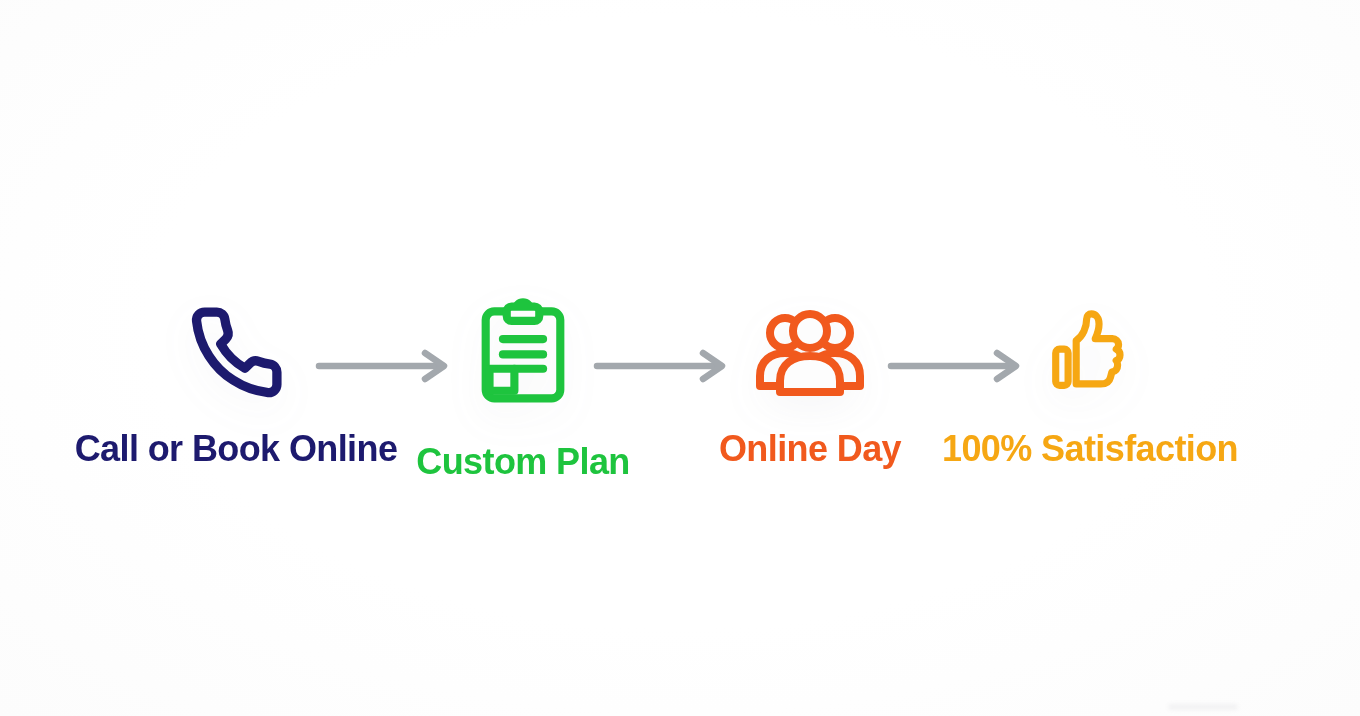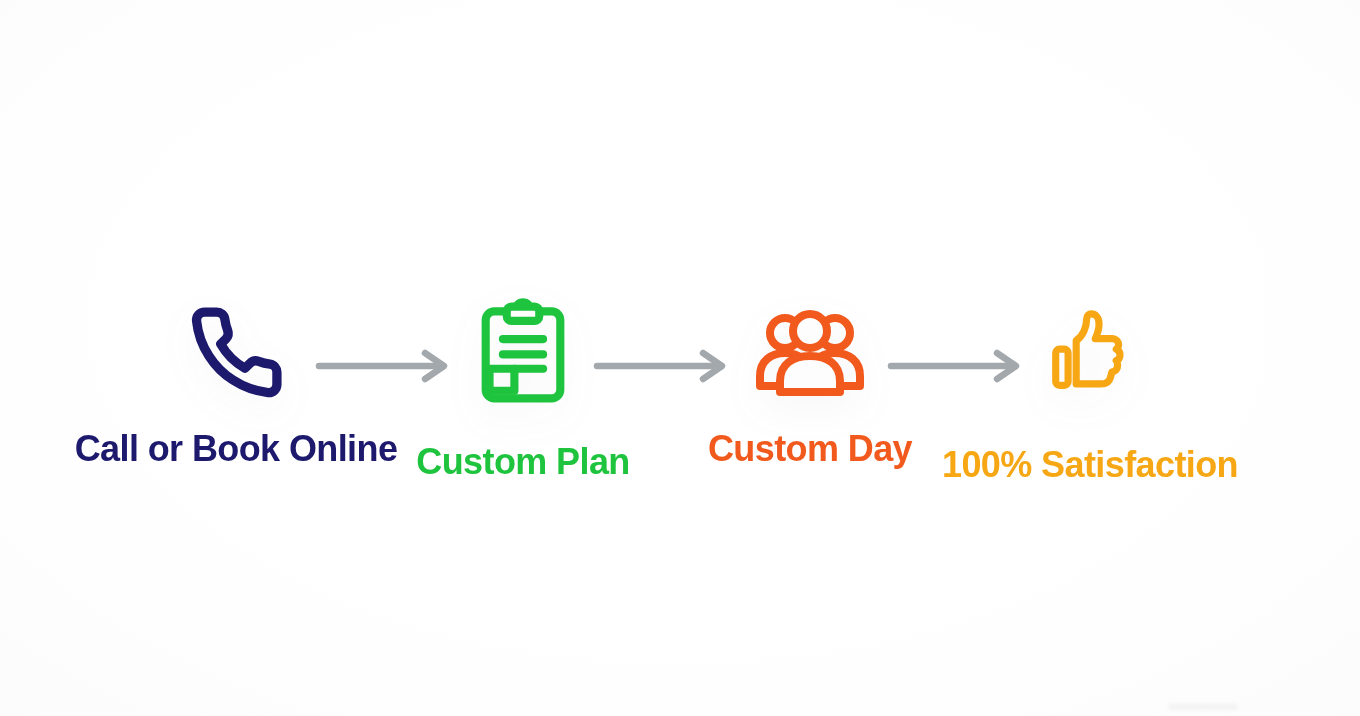--- a/index.html
+++ b/index.html
@@ -111,31 +111,31 @@
         <circle cx="36" cy="31" r="15"></circle>
         <path d="M11 84 V74 C11 59 22 51 36 51 C50 51 61 59 61 74 V84 Z"></path>
 
         <circle cx="86" cy="31" r="15"></circle>
         <path d="M61 84 V74 C61 59 72 51 86 51 C100 51 111 59 111 74 V84 Z"></path>
 
         <circle cx="61" cy="29" r="17" fill="#fdfdfd"></circle>
         <path d="M31 90 V79 C31 62 44 54 61 54 C78 54 91 62 91 79 V90 Z" fill="#fdfdfd"></path>
       </svg>
     </div>
-    <div class="step-label">Custom Day</div>
+    <div class="step-label">Online Day</div>
   </div>
 
   <div class="flow-arrow arrow-3" style="color: rgb(163, 168, 173);">
     <svg width="146" height="40" viewBox="0 0 146 40" fill="none" stroke="currentColor" stroke-width="6.5" stroke-linecap="round" stroke-linejoin="round">
       <line x1="7" y1="20" x2="126" y2="20"></line>
       <polyline points="113,7 132,20 113,33"></polyline>
     </svg>
   </div>
 
-  <div class="step step-4" style="color: rgb(246, 167, 19); gap: 16px;">
+  <div class="step step-4" style="color: rgb(246, 167, 19);">
     <div class="step-icon-box">
       <svg width="100" height="105" viewBox="0 0 105 110" fill="none" stroke="currentColor" stroke-width="7.5" stroke-linecap="round" stroke-linejoin="round">
         <rect x="16.5" y="51.5" width="13" height="38" rx="4"></rect>
         <path d="M38 88 H64 C70 88 73 85 74 81 L75.5 75.5
                  C79.5 74.5 81.5 71.5 81.5 68 C81.5 66 81 64.5 80 63.5
                  C82.5 62.5 84 60 84 57.5 C84 55 82.5 52.5 80 51.5
                  C81.5 50.5 82.5 48.5 82.5 46.5 C82.5 43 79.5 40.5 76 40.5
                  H58 C60.5 35 62 29.5 62 25 C62 18.5 58.5 14.5 54 14.5
                  C51 14.5 49 16.5 49 19.5 C49 28.5 45 38 38 42.5 Z"></path>
       </svg>

